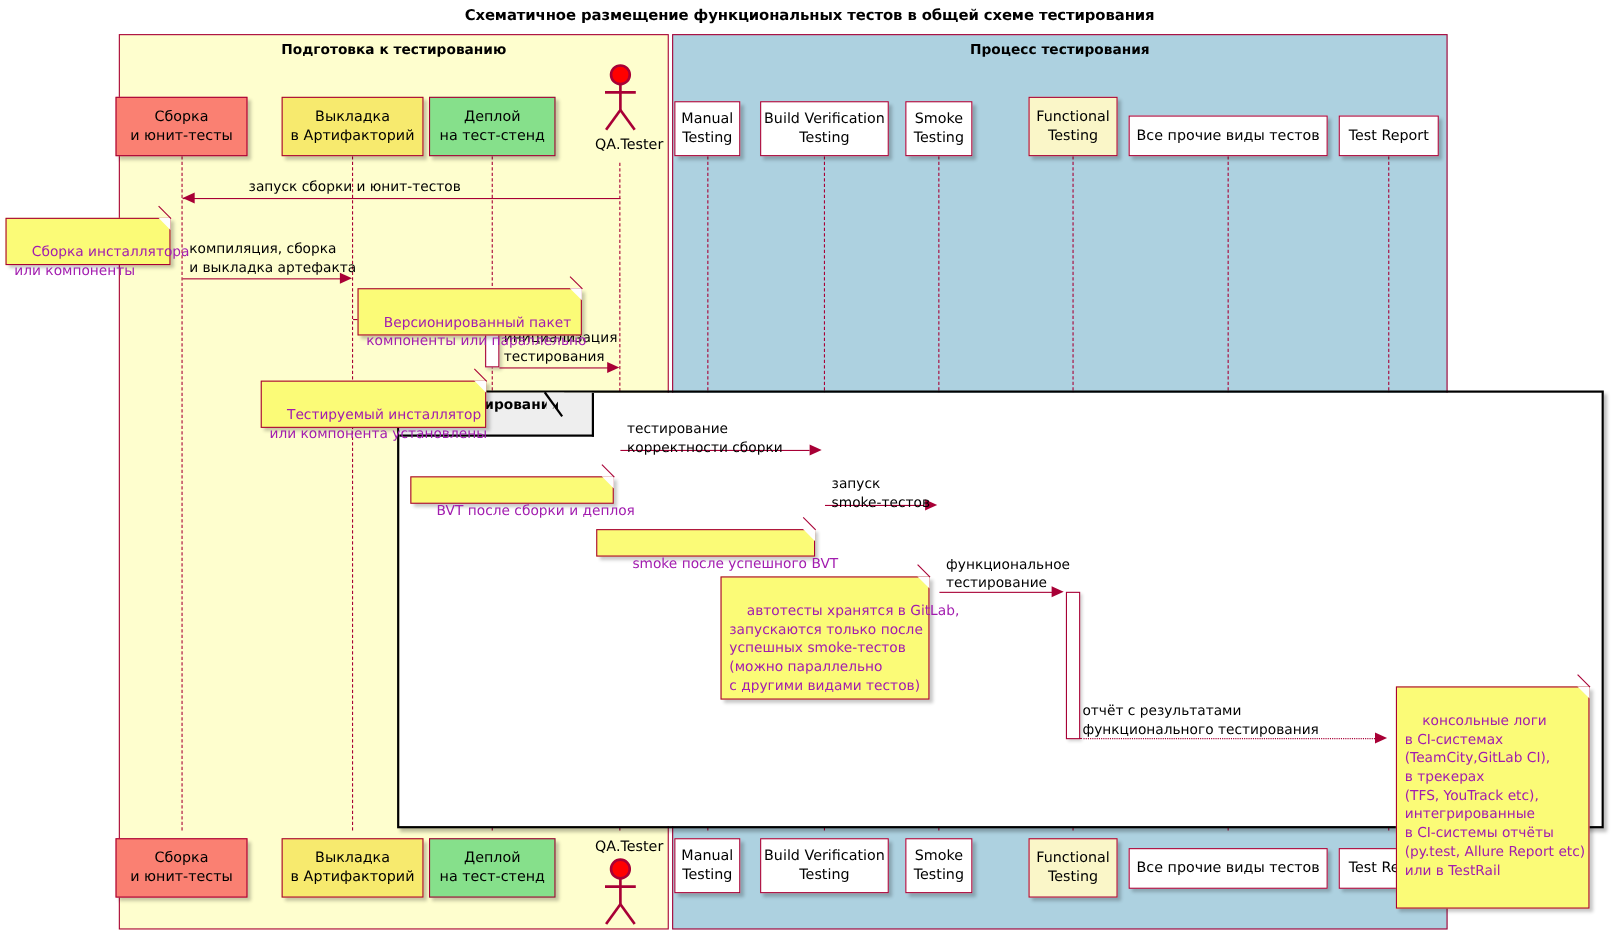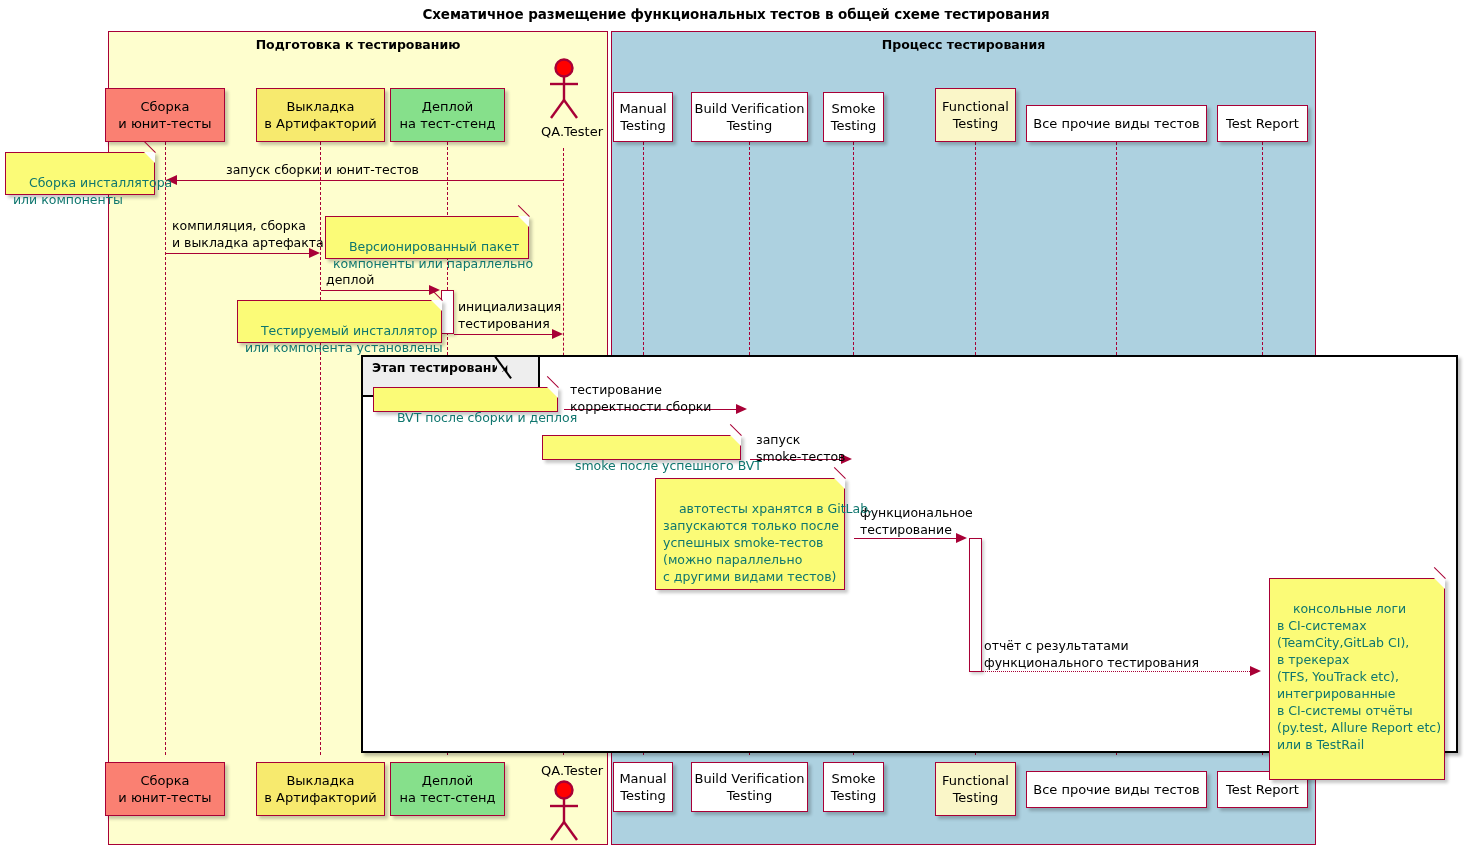--- a/index.html
+++ b/index.html
@@ -117,24 +117,25 @@
     white-space: pre;
   }
   
   .note {
     position: absolute;
     background: #FBFB77;
     border: 1.4px solid #A80036;
     box-shadow: 3px 3px 3px rgba(0,0,0,0.22);
     font-size: 12.5px;
     line-height: 17px;
-    color: #0f766e;
+    color: #a21caf;
     padding: 4px 7px 4px 7px;
     box-sizing: border-box;
     white-space: pre;
+    margin-top: 46px;
   }
   .note .dogear {
     position: absolute;
     right: -1px; top: -1px;
     width: 0; height: 0;
     border-left: 11px solid transparent;
     border-top: 11px solid #FEFEFE;
   }
   .note .dogear-line {
     position: absolute;

